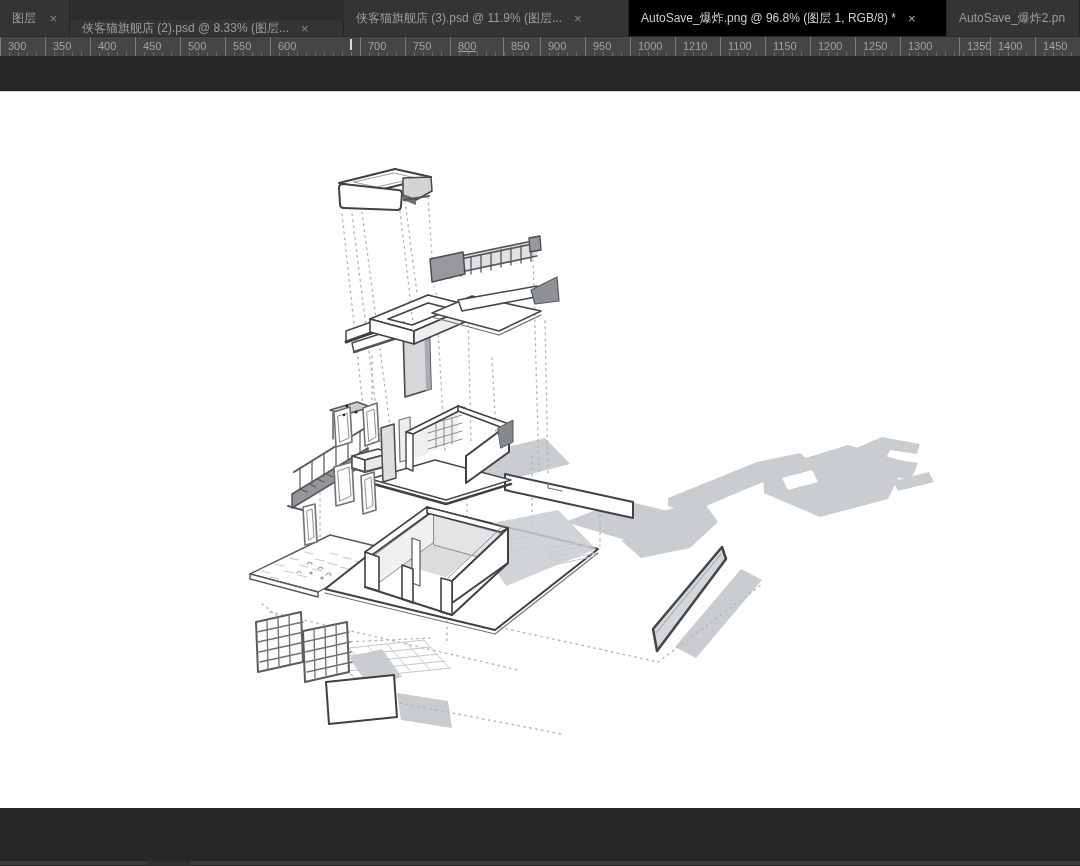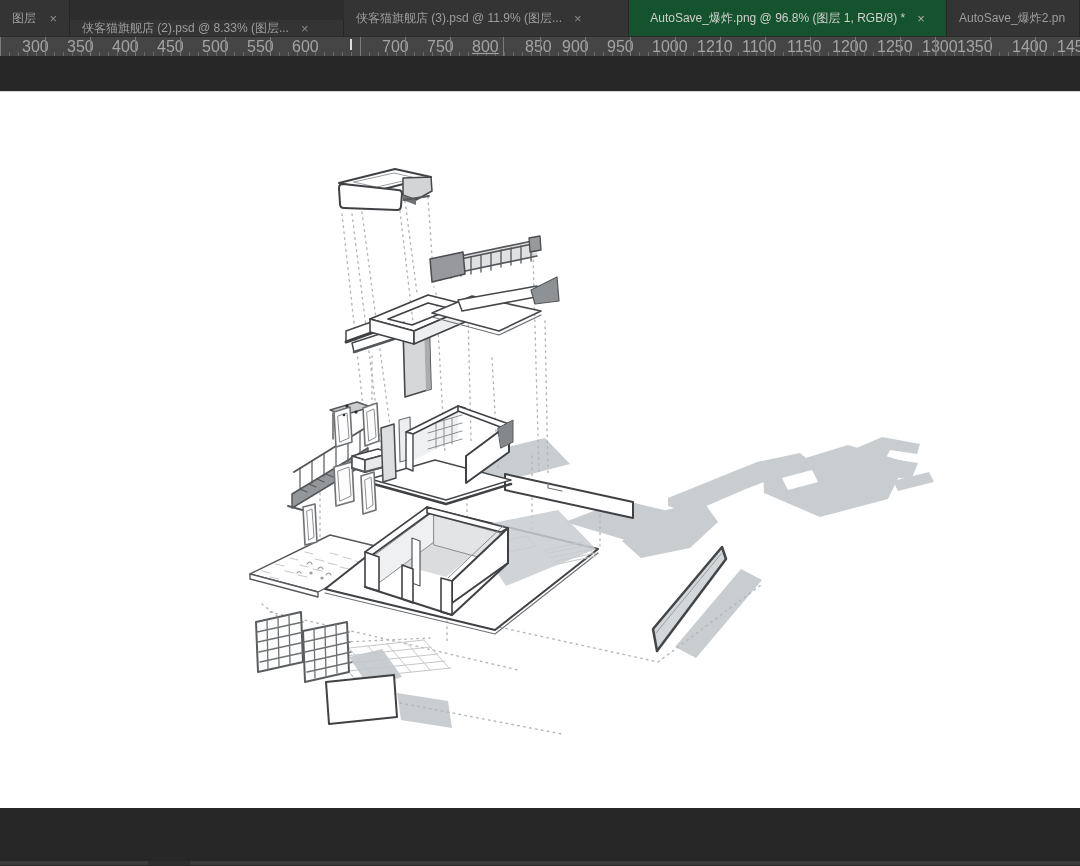--- a/index.html
+++ b/index.html
@@ -7,36 +7,36 @@
           background:#282828;font-family:"Liberation Sans",sans-serif;}
 
   
   .tab-bar{position:absolute;left:0;top:0;width:1080px;height:36px;
            background:#2d2d2d;display:flex;align-items:stretch;overflow:hidden;}
   .tab{box-sizing:border-box;display:flex;align-items:center;gap:12px;
        padding:0 12px;background:#343434;border-right:1px solid #262626;
        color:#9d9d9d;font-size:12px;white-space:nowrap;overflow:hidden;cursor:default;}
   .tab .tab-label{overflow:hidden;white-space:nowrap;}
   .tab .tab-close{color:#8a8a8a;font-size:13px;flex:0 0 auto;}
-  .tab.active{background:#14532d;color:#cfcfcf;justify-content:center;}
+  .tab.active{background:#000000;color:#cfcfcf;}
   .tab.active .tab-close{color:#b0b0b0;}
   .tab:nth-child(1){width:70px;justify-content:flex-end;}
   .tab:nth-child(2){width:274px;margin-top:20px;}
   .tab:nth-child(3){width:285px;}
   .tab:nth-child(4){width:318px;}
   .tab:nth-child(5){flex:1 1 auto;text-align:right;}
 
   
   .ruler{position:absolute;left:0;top:36px;width:1080px;height:20px;
          background:#454545;border-top:1px solid #2a2a2a;box-sizing:border-box;}
   .ruler .minor-ticks{position:absolute;left:0;bottom:0;width:100%;height:4px;
       background-image:repeating-linear-gradient(to right,#6a6a6a 0px,#6a6a6a 1px,transparent 1px,transparent 9px);}
   .ruler .tick{position:absolute;top:0;height:100%;display:flex;align-items:center;
-      border-left:1px solid #7b7b7b;padding-left:21px;
-      color:#a3a3a3;font-size:16px;line-height:1;}
+      border-left:1px solid #7b7b7b;padding-left:7px;
+      color:#a3a3a3;font-size:11px;line-height:1;}
   .ruler .cursor-marker{position:absolute;top:2px;width:2px;height:11px;background:#dcdcdc;}
 
   
   .pasteboard-top{position:absolute;left:0;top:56px;width:1080px;height:35px;background:#272727;}
   .canvas{position:absolute;left:0;top:91px;width:1080px;height:717px;background:#ffffff;
           border-top:1px solid #d4d4d4;box-sizing:border-box;}
   .canvas svg{display:block;width:1080px;height:717px;}
   .pasteboard-bottom{position:absolute;left:0;top:808px;width:1080px;height:58px;background:#272727;}
   .bottom-edge{position:absolute;left:0;top:53px;width:1080px;height:4px;background:#3b3b3d;}
   .bottom-edge-gap{position:absolute;left:148px;top:0;width:42px;height:4px;background:#2e2e2e;}
@@ -85,21 +85,21 @@
       <span class="tick" style="left: 495px; margin-left: 8px;">850</span>
       <span class="tick" style="left: 540px;">900</span>
       <span class="tick" style="left: 585px;">950</span>
       <span class="tick" style="left: 630px;">1000</span>
       <span class="tick" style="left: 675px;">1210</span>
       <span class="tick" style="left: 720px;">1100</span>
       <span class="tick" style="left: 765px;">1150</span>
       <span class="tick" style="left: 810px;">1200</span>
       <span class="tick" style="left: 855px;">1250</span>
       <span class="tick" style="left: 900px;">1300</span>
-      <span class="tick" style="left: 935px;">1350</span>
+      <span class="tick" style="left: 959px;">1350</span>
       <span class="tick" style="left: 990px;">1400</span>
       <span class="tick" style="left: 1035px;">1450</span>
     </div>
 
   <div class="pasteboard-top"></div>
 
   <div class="canvas">
     <svg viewBox="0 0 1080 717" xmlns="http://www.w3.org/2000/svg">
       <g transform="translate(0,-91)" stroke-linejoin="round" stroke-linecap="round">
 

